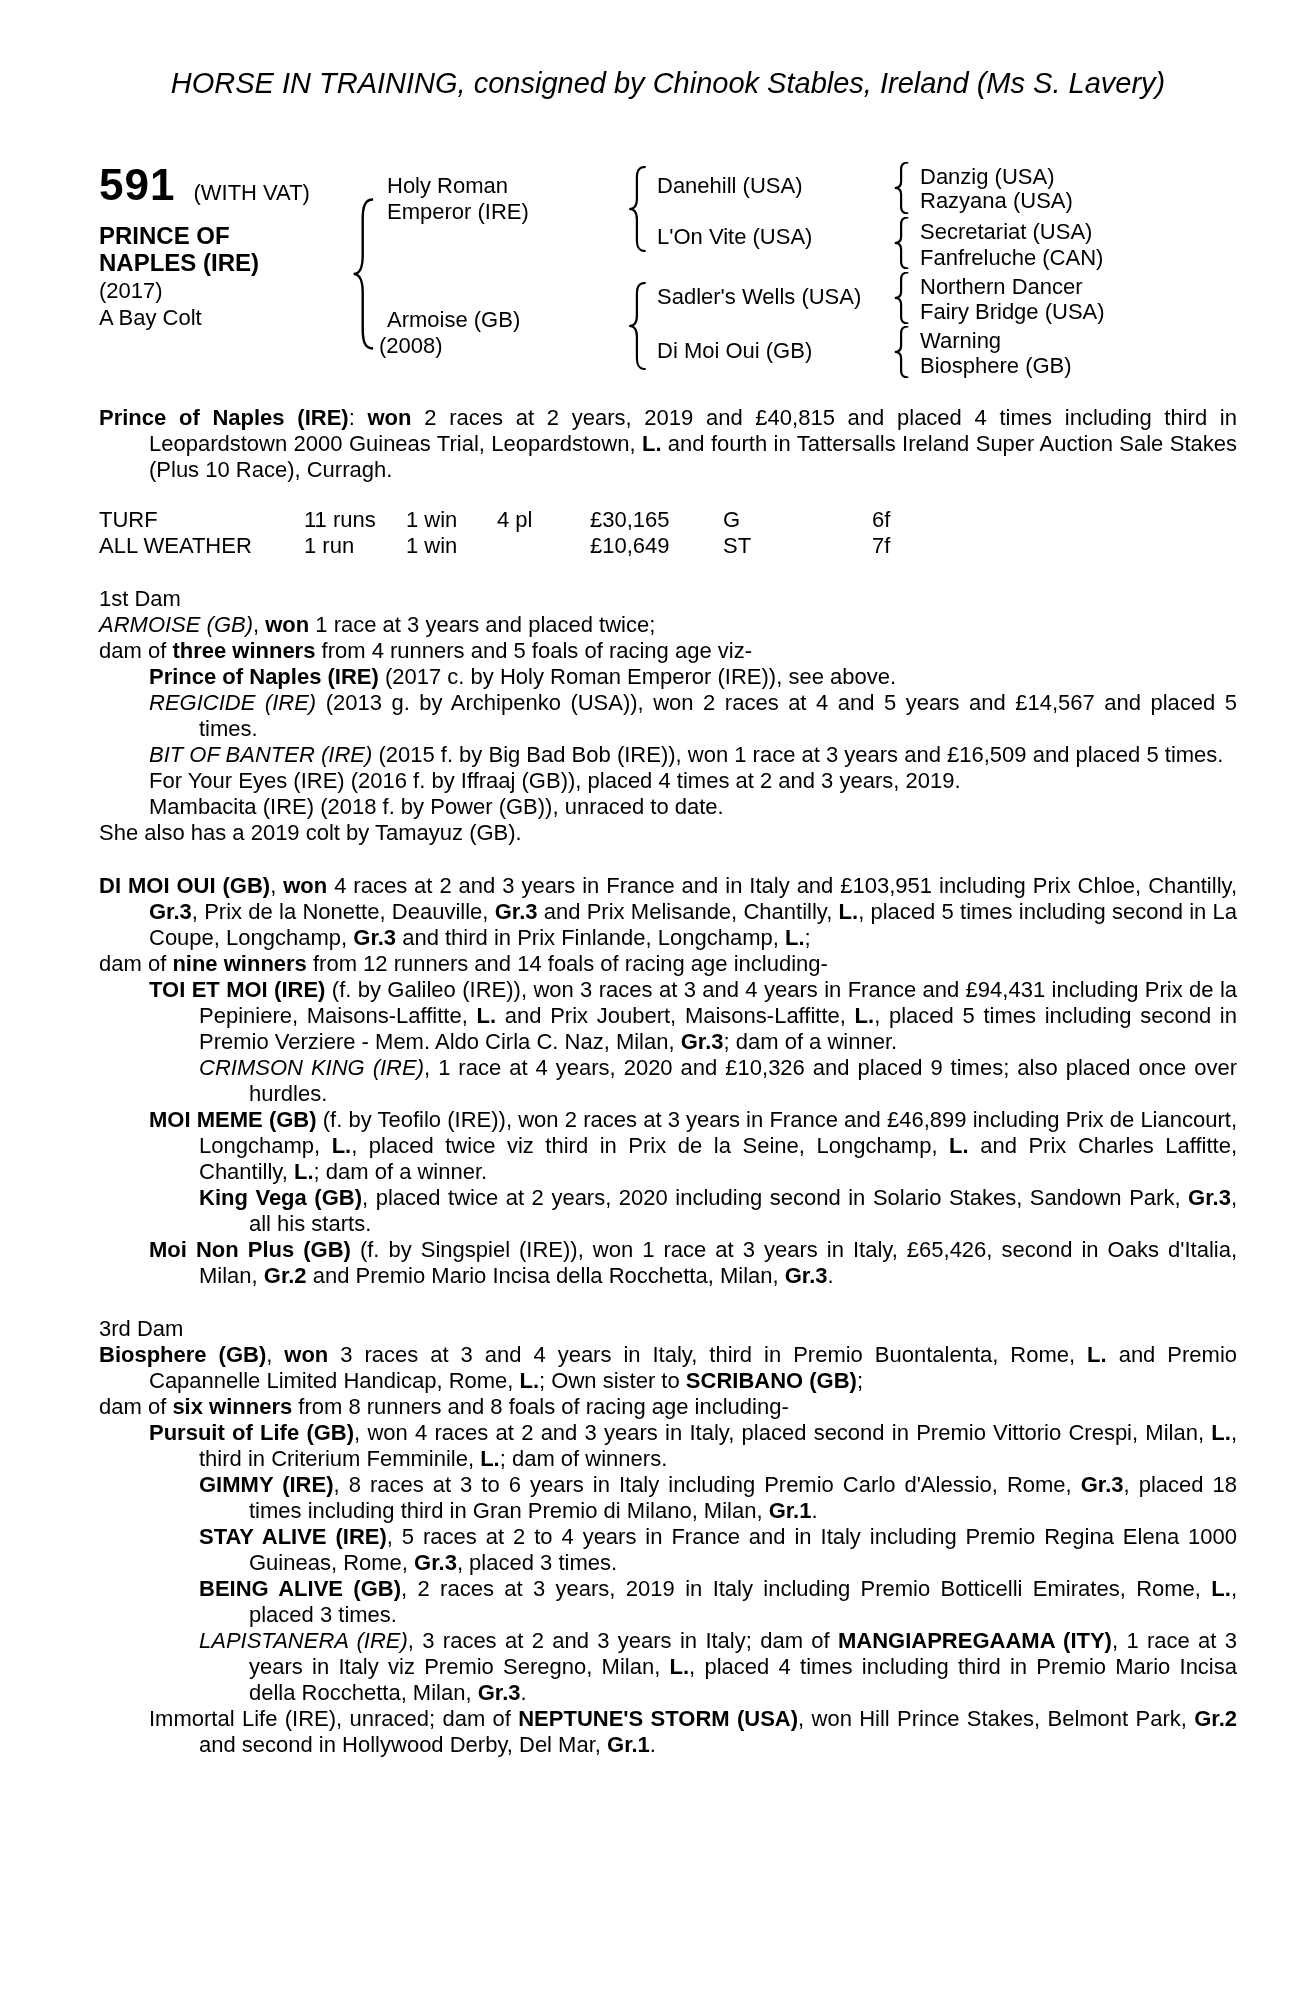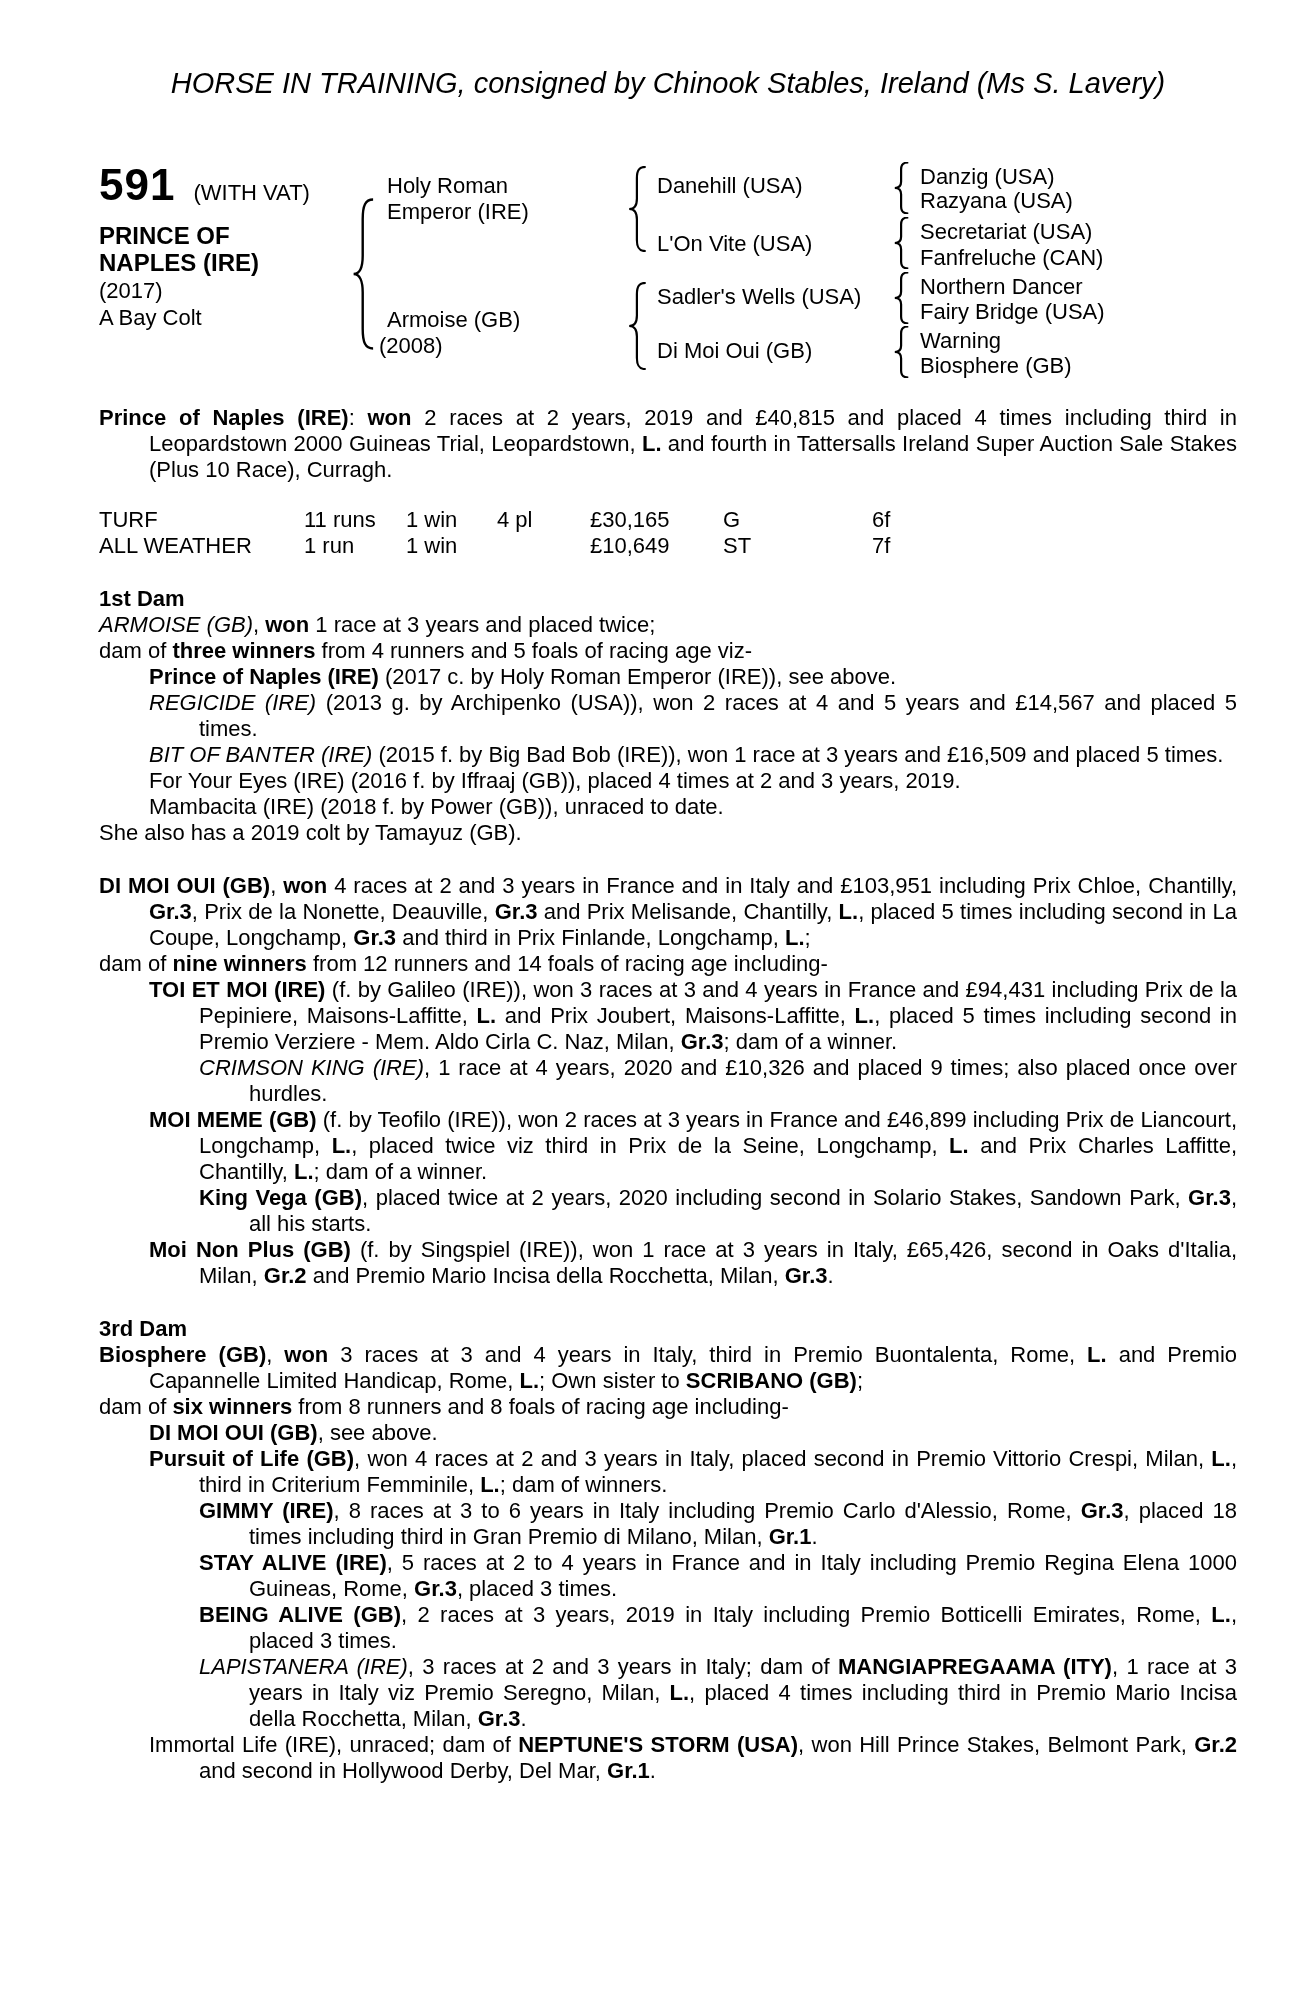--- a/index.html
+++ b/index.html
@@ -21,21 +21,21 @@
   .hname{font-weight:bold;font-size:24px;line-height:27px;}
   .brace{position:absolute;}
   .brace svg{display:block;width:100%;height:100%;}
   
   p{margin:0;text-align:justify;}
   .p0{padding-left:50px;text-indent:-50px;}
   .p1{padding-left:100px;text-indent:-50px;}
   .p2{padding-left:150px;text-indent:-50px;}
   .b{font-weight:bold;}
   .i{font-style:italic;}
-  h3{margin:0;font-size:22px;line-height:26px;font-weight:bold;}
+  h3{margin:0;font-size:22px;line-height:26px;font-weight:normal;}
   .rr-para{margin-top:21px;}
   .rr-table{margin-top:24px;}
   .rr-row{display:flex;}
   .c1{width:205px;}.c2{width:102px;}.c3{width:91px;}.c4{width:93px;}
   .c5{width:133px;}.c6{width:149px;}.c7{width:60px;}
   .sec{margin-top:27px;}
 </style>
 </head>
 <body>
 
@@ -70,21 +70,21 @@
           <path d="M17 1 C11 1 9 5 9 14 L9 38 C9 45 7 50 2 50 C7 50 9 55 9 62 L9 86 C9 95 11 99 17 99" fill="none" stroke="#000" stroke-width="2.2" vector-effect="non-scaling-stroke"></path>
         </svg>
     </div>
     <div class="brace" style="left:528px;top:128px;width:22px;height:88px;">
       <svg viewBox="0 0 20 100" preserveAspectRatio="none">
           <path d="M17 1 C11 1 9 5 9 14 L9 38 C9 45 7 50 2 50 C7 50 9 55 9 62 L9 86 C9 95 11 99 17 99" fill="none" stroke="#000" stroke-width="2.2" vector-effect="non-scaling-stroke"></path>
         </svg>
     </div>
 
     <div class="abs" style="left:558px;top:19px;">Danehill (USA)</div>
-    <div class="abs" style="left:558px;top:77px;">L'On Vite (USA)</div>
+    <div class="abs" style="left:558px;top:70px;">L'On Vite (USA)</div>
     <div class="abs" style="left:558px;top:130px;">Sadler's Wells (USA)</div>
     <div class="abs" style="left:558px;top:184px;">Di Moi Oui (GB)</div>
 
     <div class="brace" style="left:794px;top:8px;width:18px;height:52px;">
       <svg viewBox="0 0 20 100" preserveAspectRatio="none">
           <path d="M17 1 C11 1 9 5 9 14 L9 38 C9 45 7 50 2 50 C7 50 9 55 9 62 L9 86 C9 95 11 99 17 99" fill="none" stroke="#000" stroke-width="2.2" vector-effect="non-scaling-stroke"></path>
         </svg>
     </div>
     <div class="brace" style="left:794px;top:63px;width:18px;height:52px;">
       <svg viewBox="0 0 20 100" preserveAspectRatio="none">
@@ -154,21 +154,20 @@
     <p class="p2"><span class="i">CRIMSON KING (IRE)</span><span>, 1 race at 4 years, 2020 and £10,326 and placed 9 times; also placed once over hurdles.</span></p>
     <p class="p1"><span class="b">MOI MEME (GB)</span><span> (f. by Teofilo (IRE)), won 2 races at 3 years in France and £46,899 including Prix de Liancourt, Longchamp, </span><span class="b">L.</span><span>, placed twice viz third in Prix de la Seine, Longchamp, </span><span class="b">L.</span><span> and Prix Charles Laffitte, Chantilly, </span><span class="b">L.</span><span>; dam of a winner.</span></p>
     <p class="p2"><span class="b">King Vega (GB)</span><span>, placed twice at 2 years, 2020 including second in Solario Stakes, Sandown Park, </span><span class="b">Gr.3</span><span>, all his starts.</span></p>
     <p class="p1"><span class="b">Moi Non Plus (GB)</span><span> (f. by Singspiel (IRE)), won 1 race at 3 years in Italy, £65,426, second in Oaks d'Italia, Milan, </span><span class="b">Gr.2</span><span> and Premio Mario Incisa della Rocchetta, Milan, </span><span class="b">Gr.3</span><span>.</span></p>
   </section>
 
   <section class="sec">
     <h3>3rd Dam</h3>
     <p class="p0"><span class="b">Biosphere (GB)</span><span>, </span><span class="b">won</span><span> 3 races at 3 and 4 years in Italy, third in Premio Buontalenta, Rome, </span><span class="b">L.</span><span> and Premio Capannelle Limited Handicap, Rome, </span><span class="b">L.</span><span>; Own sister to </span><span class="b">SCRIBANO (GB)</span><span>;</span></p>
     <p class="p0"><span>dam of </span><span class="b">six winners</span><span> from 8 runners and 8 foals of racing age including-</span></p>
-    <p class="p1"><span class="b">DI MOI OUI (GB)</span><span>, see above.</span></p>
     <p class="p1"><span class="b">Pursuit of Life (GB)</span><span>, won 4 races at 2 and 3 years in Italy, placed second in Premio Vittorio Crespi, Milan, </span><span class="b">L.</span><span>, third in Criterium Femminile, </span><span class="b">L.</span><span>; dam of winners.</span></p>
     <p class="p2"><span class="b">GIMMY (IRE)</span><span>, 8 races at 3 to 6 years in Italy including Premio Carlo d'Alessio, Rome, </span><span class="b">Gr.3</span><span>, placed 18 times including third in Gran Premio di Milano, Milan, </span><span class="b">Gr.1</span><span>.</span></p>
     <p class="p2"><span class="b">STAY ALIVE (IRE)</span><span>, 5 races at 2 to 4 years in France and in Italy including Premio Regina Elena 1000 Guineas, Rome, </span><span class="b">Gr.3</span><span>, placed 3 times.</span></p>
     <p class="p2"><span class="b">BEING ALIVE (GB)</span><span>, 2 races at 3 years, 2019 in Italy including Premio Botticelli Emirates, Rome, </span><span class="b">L.</span><span>, placed 3 times.</span></p>
     <p class="p2"><span class="i">LAPISTANERA (IRE)</span><span>, 3 races at 2 and 3 years in Italy; dam of </span><span class="b">MANGIAPREGAAMA (ITY)</span><span>, 1 race at 3 years in Italy viz Premio Seregno, Milan, </span><span class="b">L.</span><span>, placed 4 times including third in Premio Mario Incisa della Rocchetta, Milan, </span><span class="b">Gr.3</span><span>.</span></p>
     <p class="p1"><span>Immortal Life (IRE), unraced; dam of </span><span class="b">NEPTUNE'S STORM (USA)</span><span>, won Hill Prince Stakes, Belmont Park, </span><span class="b">Gr.2</span><span> and second in Hollywood Derby, Del Mar, </span><span class="b">Gr.1</span><span>.</span></p>
   </section>
 
 </div>
 

